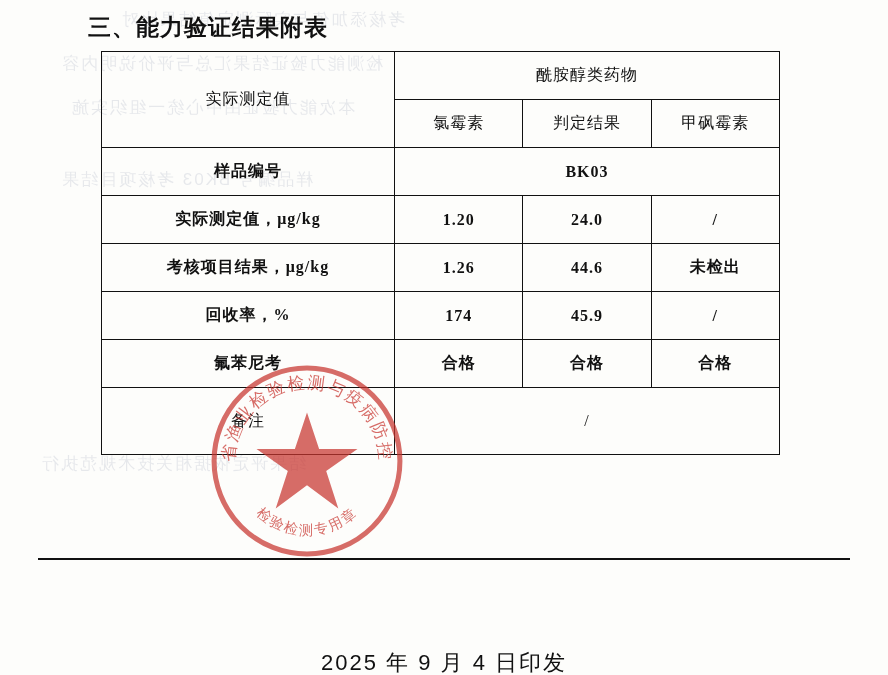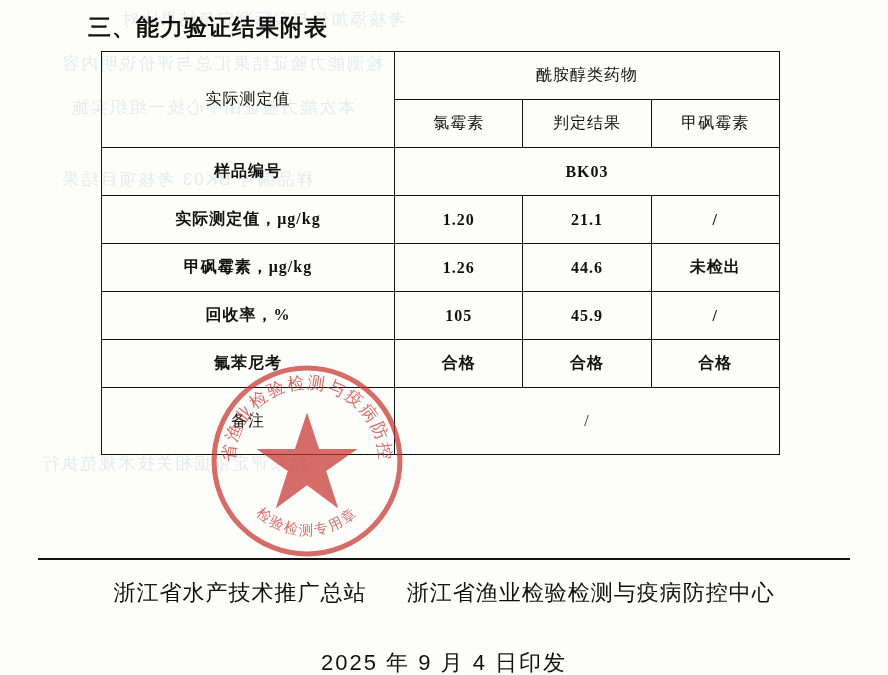--- a/index.html
+++ b/index.html
@@ -159,34 +159,34 @@
       </tr>
 
       <tr>
         <td class="col-item tall">样品编号</td>
         <td class="numeric tall" colspan="3">BK03</td>
       </tr>
 
       <tr>
         <td class="col-item tall">实际测定值，μg/kg</td>
         <td class="numeric tall">1.20</td>
-        <td class="numeric tall">21.1</td>
+        <td class="numeric tall">24.0</td>
         <td class="numeric tall">/</td>
       </tr>
 
       <tr>
-        <td class="col-item tall">甲砜霉素，μg/kg</td>
+        <td class="col-item tall">考核项目结果，μg/kg</td>
         <td class="numeric tall">1.26</td>
         <td class="numeric tall">44.6</td>
         <td class="tall">未检出</td>
       </tr>
 
       <tr>
         <td class="col-item tall">回收率，%</td>
-        <td class="numeric tall">105</td>
+        <td class="numeric tall">174</td>
         <td class="numeric tall">45.9</td>
         <td class="numeric tall">/</td>
       </tr>
 
       <tr>
         <td class="col-item tall">氟苯尼考</td>
         <td class="tall">合格</td>
         <td class="tall">合格</td>
         <td class="tall">合格</td>
       </tr>
@@ -206,21 +206,16 @@
     <text font-size="17" fill="#c8352f" font-family="'Liberation Sans', sans-serif" letter-spacing="2">
       <textPath href="#sealArcTop" startOffset="50%" text-anchor="middle">浙江省渔业检验检测与疫病防控中心</textPath>
     </text>
     <text font-size="14" fill="#c8352f" font-family="'Liberation Sans', sans-serif" letter-spacing="2">
       <textPath href="#sealArcBottom" startOffset="50%" text-anchor="middle">检验检测专用章</textPath>
     </text>
   </svg>
 
   <div class="footer-rule"></div>
 
-  <div class="footer-line1">
-    <span>浙江省水产技术推广总站</span>
-    <span class="gap"></span>
-    <span>浙江省渔业检验检测与疫病防控中心</span>
-  </div>
 
   <div class="footer-line2">2025 年 9 月 4 日印发</div>
 
 </div>
 
 </body></html>

